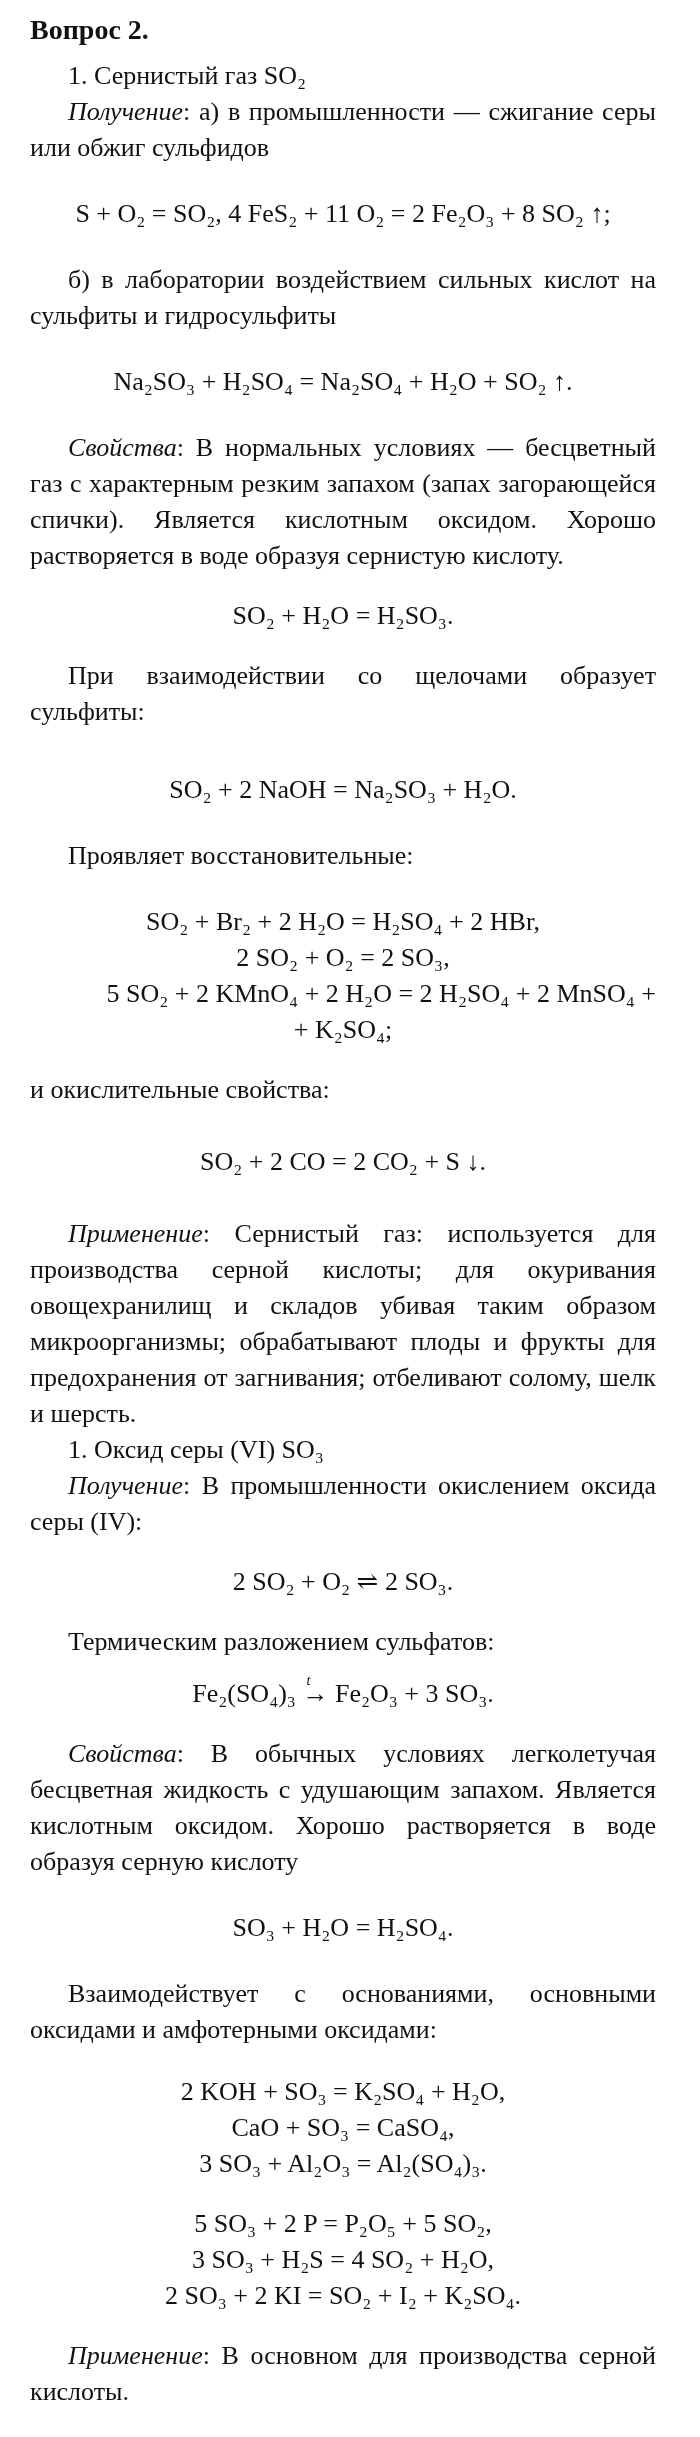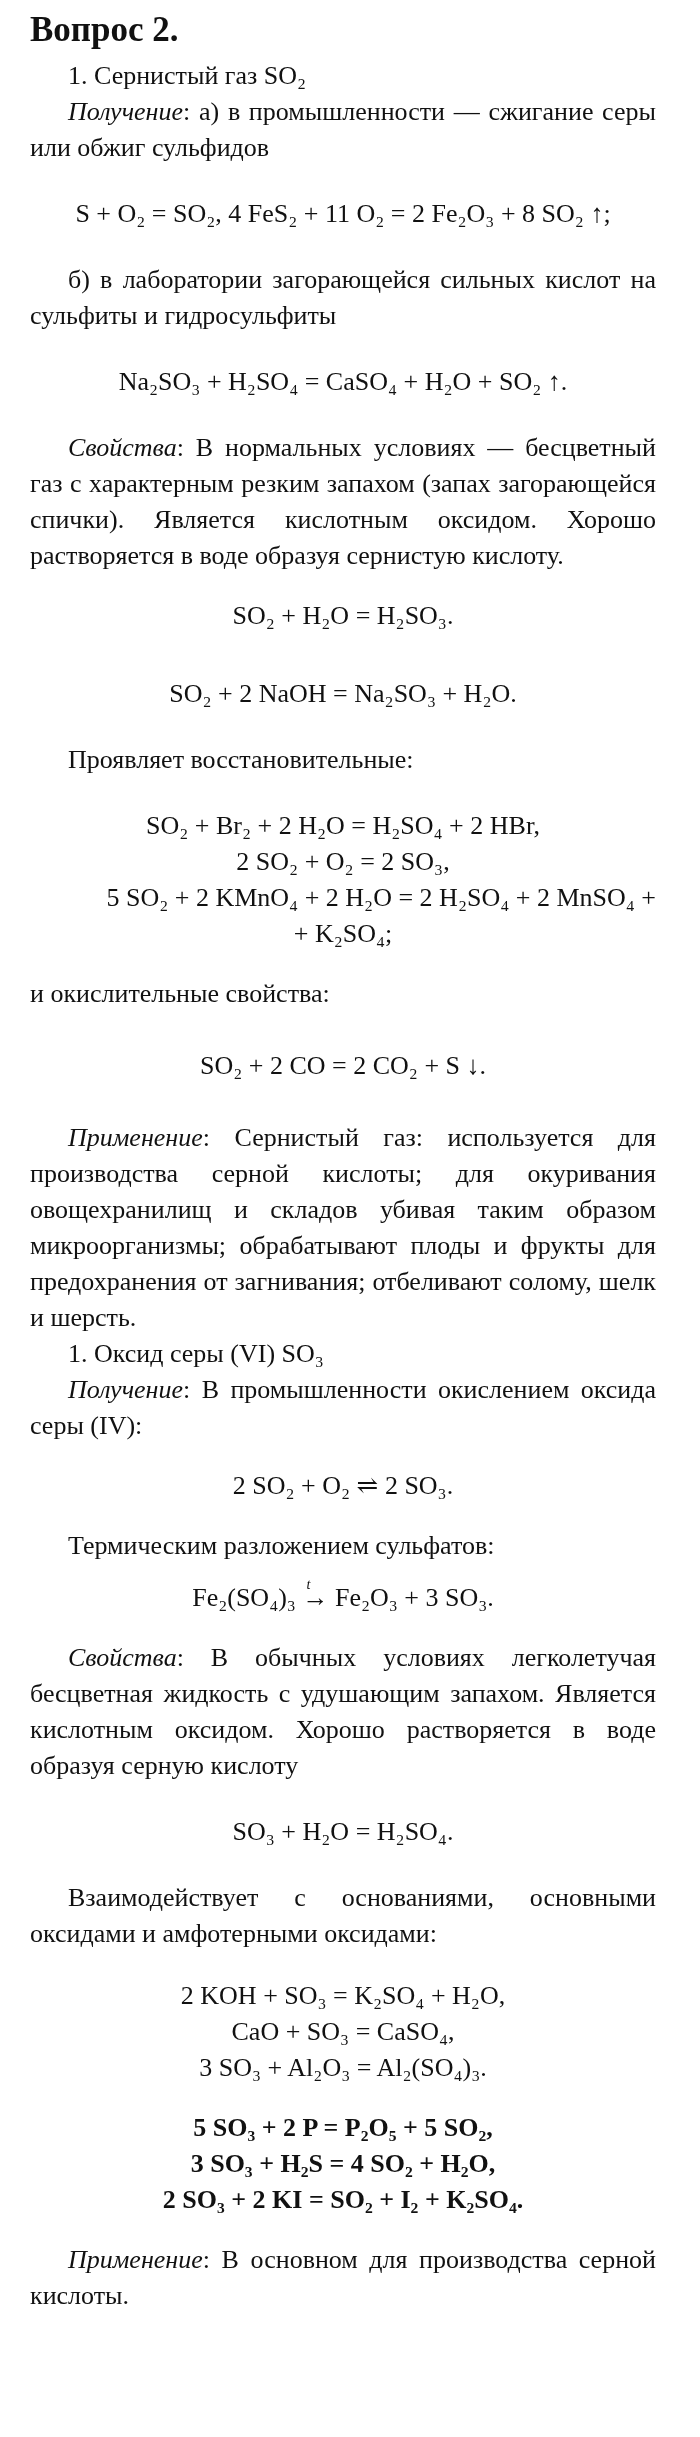--- a/index.html
+++ b/index.html
@@ -2,21 +2,21 @@
 <html><head>
 <meta charset="utf-8">
 <style>
   html, body { margin: 0; padding: 0; background: #ffffff; }
   body { width: 700px; height: 2437px; overflow: hidden; position: relative; }
   .page {
     position: absolute; left: 30px; top: 10px; width: 626px;
     font-family: "Liberation Serif", "DejaVu Serif", serif;
     color: #111111; font-size: 26px; line-height: 36px;
   }
-  .title { font-weight: bold; font-size: 35px; margin: 0 0 8px 0; line-height: 40px; }
+  .title { font-weight: bold; font-size: 28px; margin: 0 0 8px 0; line-height: 40px; }
   .p { text-align: justify; text-align-last: left; margin: 0; text-indent: 38px; }
   .p.noindent { text-indent: 0; }
   .eq-block { text-align: center; margin: 24px 0 24px 0; line-height: 36px; }
   .eq { display: block; white-space: nowrap; }
   em { font-style: italic; }
   .arrow-t { position: relative; display: inline-block; }
   .arrow-t .t { position: absolute; left: 4px; top: -14px; font-size: 0.55em; font-style: italic; }
 </style>
 </head>
 <body>
@@ -32,34 +32,35 @@
   </div>
 
   <div class="p">
     <em>Получение</em><span>: а) в промышленности — сжигание серы или обжиг сульфидов</span>
   </div>
 
   <div class="eq-block" style="margin-top:30px;margin-bottom:30px;">
     <span class="eq">S + O₂ = SO₂, 4 FeS₂ + 11 O₂ = 2 Fe₂O₃ + 8 SO₂ ↑;</span>
   </div>
 
-  <div class="p">б) в лаборатории загорающейся сильных кислот на сульфиты и гидросульфиты</div>
+  <div class="p">б) в лаборатории воздействием сильных кислот на сульфиты и гидросульфиты</div>
 
   <div class="eq-block" style="margin-top:30px;margin-bottom:30px;">
-    <span class="eq">Na₂SO₃ + H₂SO₄ = CaSO₄ + H₂O + SO₂ ↑.</span>
+    <span class="eq">Na₂SO₃ + H₂SO₄ = Na₂SO₄ + H₂O + SO₂ ↑.</span>
   </div>
 
   <div class="p">
     <em>Свойства</em><span>: В нормальных условиях — бесцветный газ с характерным резким запахом (запах загорающейся спички). Является кислотным оксидом. Хорошо растворяется в воде образуя сернистую кислоту.</span>
   </div>
 
   <div class="eq-block">
     <span class="eq">SO₂ + H₂O = H₂SO₃.</span>
   </div>
 
+  <div class="p">При взаимодействии со щелочами образует сульфиты:</div>
 
   <div class="eq-block" style="margin-top:42px;margin-bottom:30px;">
     <span class="eq">SO₂ + 2 NaOH = Na₂SO₃ + H₂O.</span>
   </div>
 
   <div class="p">Проявляет восстановительные:</div>
 
   <div class="eq-block" style="margin-top:30px;">
     <span class="eq">SO₂ + Br₂ + 2 H₂O = H₂SO₄ + 2 HBr,</span>
     <span class="eq">2 SO₂ + O₂ = 2 SO₃,</span>
@@ -111,21 +112,21 @@
 
   <div class="p">Взаимодействует с основаниями, основными оксидами и амфотерными оксидами:</div>
 
   <div class="eq-block" style="margin-top:26px;">
     <span class="eq">2 KOH + SO₃ = K₂SO₄ + H₂O,</span>
     <span class="eq">CaO + SO₃ = CaSO₄,</span>
     <span class="eq">3 SO₃ + Al₂O₃ = Al₂(SO₄)₃.</span>
   </div>
 
 
-  <div class="eq-block" style="margin-top:14px;font-weight:bold;">
+  <div class="eq-block" style="margin-top:14px;">
     <span class="eq">5 SO₃ + 2 P = P₂O₅ + 5 SO₂,</span>
     <span class="eq">3 SO₃ + H₂S = 4 SO₂ + H₂O,</span>
     <span class="eq">2 SO₃ + 2 KI = SO₂ + I₂ + K₂SO₄.</span>
   </div>
 
   <div class="p">
     <em>Применение</em><span>: В основном для производства серной кислоты.</span>
   </div>
 
 </div>

